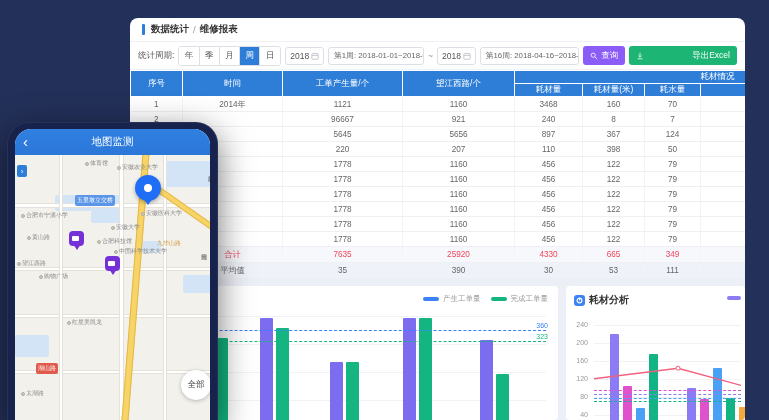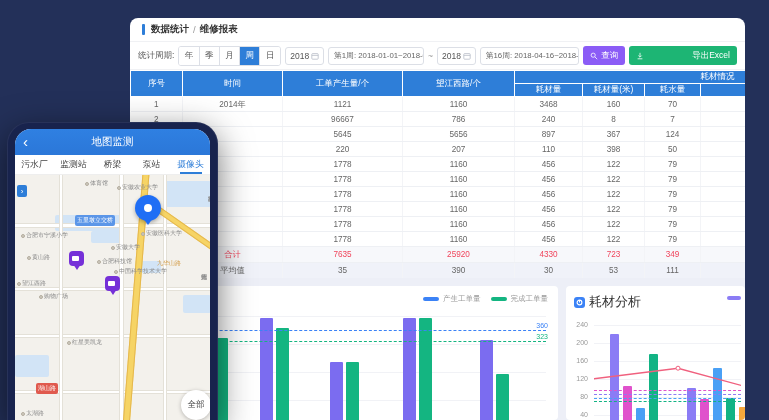--- a/index.html
+++ b/index.html
@@ -46,21 +46,21 @@
   .legend-swatch { width:16px; height:4px; border-radius:2px; }
   .legend-item span { font-size:7.5px; color:#999; }
   .plot { position:absolute; overflow:visible; }
   .plot-left { left:12px; right:12px; top:30px; height:130px; }
   .gridline { position:absolute; left:0; right:0; height:1px; background:#f1f2f6; }
   .bar { position:absolute; width:13px; border-radius:1px 1px 0 0; }
   .dash-line { position:absolute; left:0; right:0; border-top:1px dashed; }
   .dash-label { position:absolute; right:-2px; top:-9px; font-size:7px; }
   .rc-head { position:absolute; top:7px; left:8px; display:flex; align-items:center; gap:4px; z-index:3; }
   .rc-icon { width:11px; height:11px; border-radius:3px; background:#3b82f6; display:flex; align-items:center; justify-content:center; }
-  .rc-title { font-size:13px; color:#333; font-weight:normal; }
+  .rc-title { font-size:10px; color:#333; font-weight:bold; }
   .rc-legend-part { position:absolute; top:10px; right:4px; width:14px; height:4px; border-radius:2px; background:#8b7cf5; }
   .ytick { position:absolute; left:6px; font-size:7px; color:#999; width:16px; text-align:right; }
   .plot-right { left:28px; right:4px; top:34px; height:110px; }
   .bar-sm { position:absolute; width:9px; border-radius:1px 1px 0 0; }
   .line-svg { position:absolute; inset:0; width:100%; height:100%; pointer-events:none; z-index:2; }
 
   
   .phone { position:absolute; left:7px; top:122px; width:211px; height:300px; background:#18234d;
            border-radius:22px 22px 0 0; padding:6px 7px 0 7px; box-shadow:0 10px 34px rgba(0,0,0,.55);
            z-index:50; border:1px solid rgba(255,255,255,.07); }
@@ -186,21 +186,21 @@
           <td>1160</td>
           <td>3468</td>
           <td>160</td>
           <td>70</td>
           <td>2505</td>
         </tr>
         <tr>
           <td>2</td>
           <td></td>
           <td>96667</td>
-          <td>786</td>
+          <td>921</td>
           <td>240</td>
           <td>8</td>
           <td>7</td>
           <td>690</td>
         </tr>
         <tr>
           <td>3</td>
           <td></td>
           <td>5645</td>
           <td>5656</td>
@@ -278,21 +278,21 @@
           <td>122</td>
           <td>79</td>
           <td>67</td>
         </tr>
         <tr class="total">
           <td></td>
           <td>合计</td>
           <td>7635</td>
           <td>25920</td>
           <td>4330</td>
-          <td>723</td>
+          <td>665</td>
           <td>349</td>
           <td>330</td>
         </tr>
         <tr class="avg">
           <td></td>
           <td>平均值</td>
           <td>35</td>
           <td>390</td>
           <td>30</td>
           <td>53</td>
@@ -387,27 +387,20 @@
 
   </div>
 </div>
 
 <div class="phone">
   <div class="screen">
     <div class="app-header">
       <span class="back">‹</span>
       <span class="app-title">地图监测</span>
     </div>
-    <div class="tabs" id="phone-tabs">
-        <div class="tab">污水厂</div>
-        <div class="tab">监测站</div>
-        <div class="tab">桥梁</div>
-        <div class="tab">泵站</div>
-        <div class="tab active">摄像头</div>
-      </div>
     <div class="map" id="map">
       <div class="patch" style="left:150px;top:6px;width:46px;height:26px"></div>
       <div class="patch" style="left:40px;top:40px;width:66px;height:16px"></div>
       <div class="patch" style="left:76px;top:56px;width:30px;height:12px"></div>
       <div class="patch" style="left:120px;top:86px;width:26px;height:12px"></div>
       <div class="patch" style="left:168px;top:120px;width:28px;height:18px"></div>
       <div class="patch" style="left:0;top:180px;width:34px;height:22px"></div>
       <div class="road-h" style="top:48px;height:5px"></div>
       <div class="road-h" style="top:112px;height:4px"></div>
       <div class="road-h" style="top:159px;height:4px"></div>

